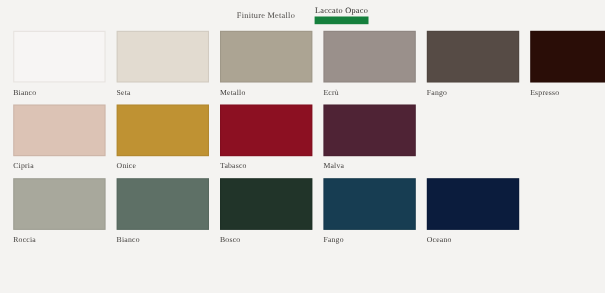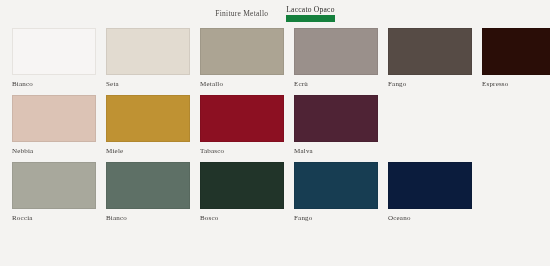--- a/index.html
+++ b/index.html
@@ -112,25 +112,25 @@
       </div>
       <div class="cell">
         <div class="chip" style="background: rgb(42, 13, 7);"></div>
         <div class="caption">Espresso</div>
       </div>
     </div>
 
     <div class="row">
       <div class="cell">
         <div class="chip" style="background: rgb(220, 195, 181);"></div>
-        <div class="caption">Nebbia</div>
+        <div class="caption">Cipria</div>
       </div>
       <div class="cell">
         <div class="chip" style="background: rgb(191, 146, 51);"></div>
-        <div class="caption">Miele</div>
+        <div class="caption">Onice</div>
       </div>
       <div class="cell">
         <div class="chip" style="background: rgb(140, 16, 34);"></div>
         <div class="caption">Tabasco</div>
       </div>
       <div class="cell">
         <div class="chip" style="background: rgb(79, 35, 53);"></div>
         <div class="caption">Malva</div>
       </div>
     </div>

